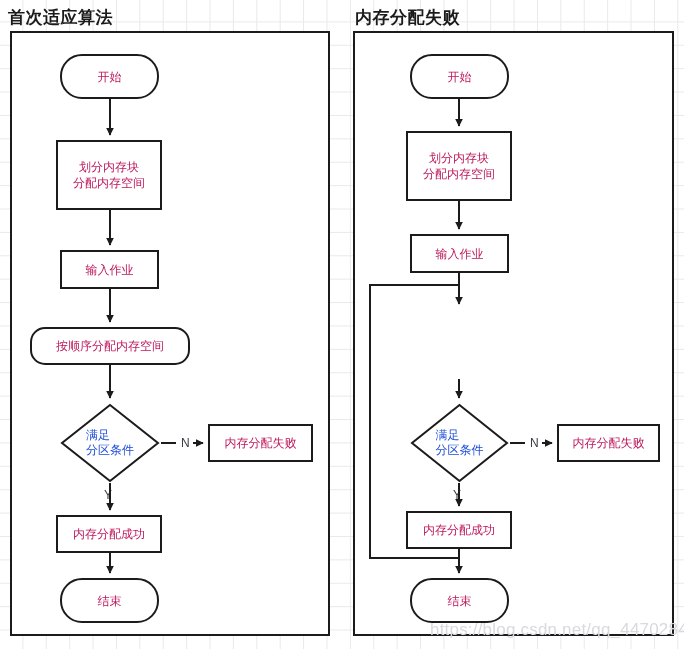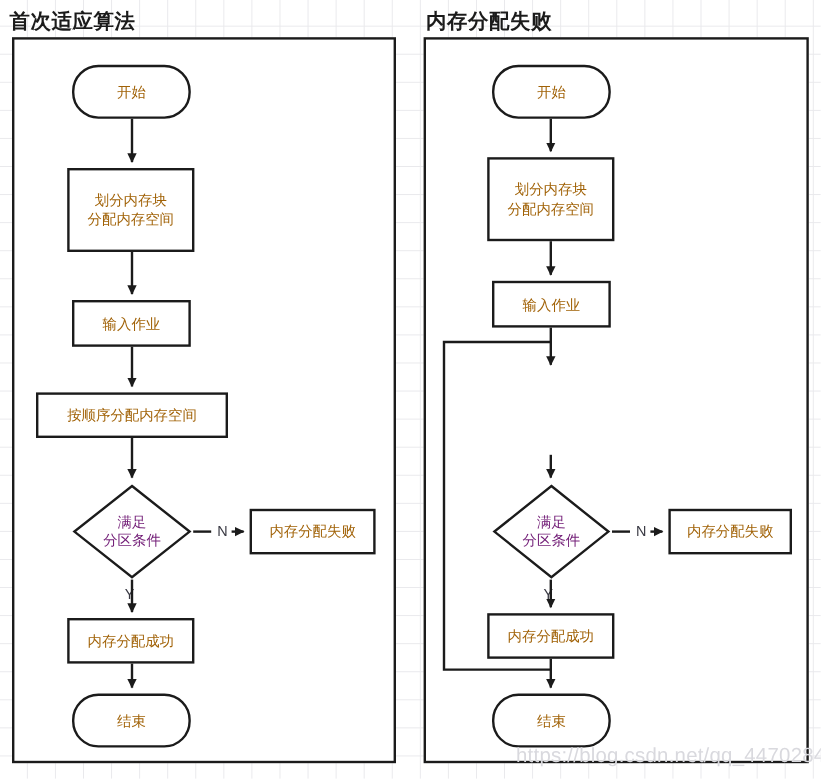--- a/index.html
+++ b/index.html
@@ -46,21 +46,21 @@
   }
   
   .node {
     position: absolute;
     box-sizing: border-box;
     display: flex;
     align-items: center;
     justify-content: center;
     text-align: center;
     background: #ffffff;
-    color: #a16207;
+    color: #be185d;
     font-size: 12px;
     line-height: 16px;
     white-space: pre-line;
   }
   .node.process {
     border: 2px solid #1b1b1b;
   }
   .node.terminal {
     border: 2px solid #1b1b1b;
     border-radius: 22px;
@@ -73,24 +73,23 @@
     left: 0; top: 0;
     overflow: visible;
   }
   .diamond-label {
     position: absolute;
     left: 0; top: 0;
     width: 100%; height: 100%;
     display: flex;
     align-items: center;
     justify-content: center;
-    text-align: center;
     font-size: 12px;
     line-height: 15px;
-    color: #701a75;
+    color: #1d4ed8;
     white-space: pre-line;
   }
   .edge-label {
     position: absolute;
     font-size: 12px;
     color: #3a3a44;
     font-family: "Liberation Sans", "DejaVu Sans", sans-serif;
   }
   #wires {
     position: absolute;
@@ -117,21 +116,21 @@
 
   <div class="panel" style="left:10px; top:31px; width:320px; height:605px;"></div>
 
   <div class="node terminal" style="left:60px; top:54px; width:99px; height:45px;">开始</div>
 
   <div class="node process" style="left:56px; top:140px; width:106px; height:70px;">划分内存块
 分配内存空间</div>
 
   <div class="node process" style="left:60px; top:250px; width:99px; height:39px;">输入作业</div>
 
-  <div class="node process" style="left:30px; top:327px; width:160px; height:38px;">按顺序分配内存空间</div>
+  <div class="node process" style="left:30px; top:327px; width:160px; height:38px;border-radius:15px;">按顺序分配内存空间</div>
 
   <div class="diamond-wrap" style="left:60px; top:403px; width:100px; height:80px;">
     <svg width="100" height="80" viewBox="0 0 100 80" aria-hidden="true">
       <polygon points="50,2 98,40 50,78 2,40" fill="#ffffff" stroke="#1b1b1b" stroke-width="2"></polygon>
     </svg>
     <div class="diamond-label">满足
 分区条件</div>
   </div>
 
   <div class="node process" style="left:208px; top:424px; width:105px; height:38px;">内存分配失败</div>

